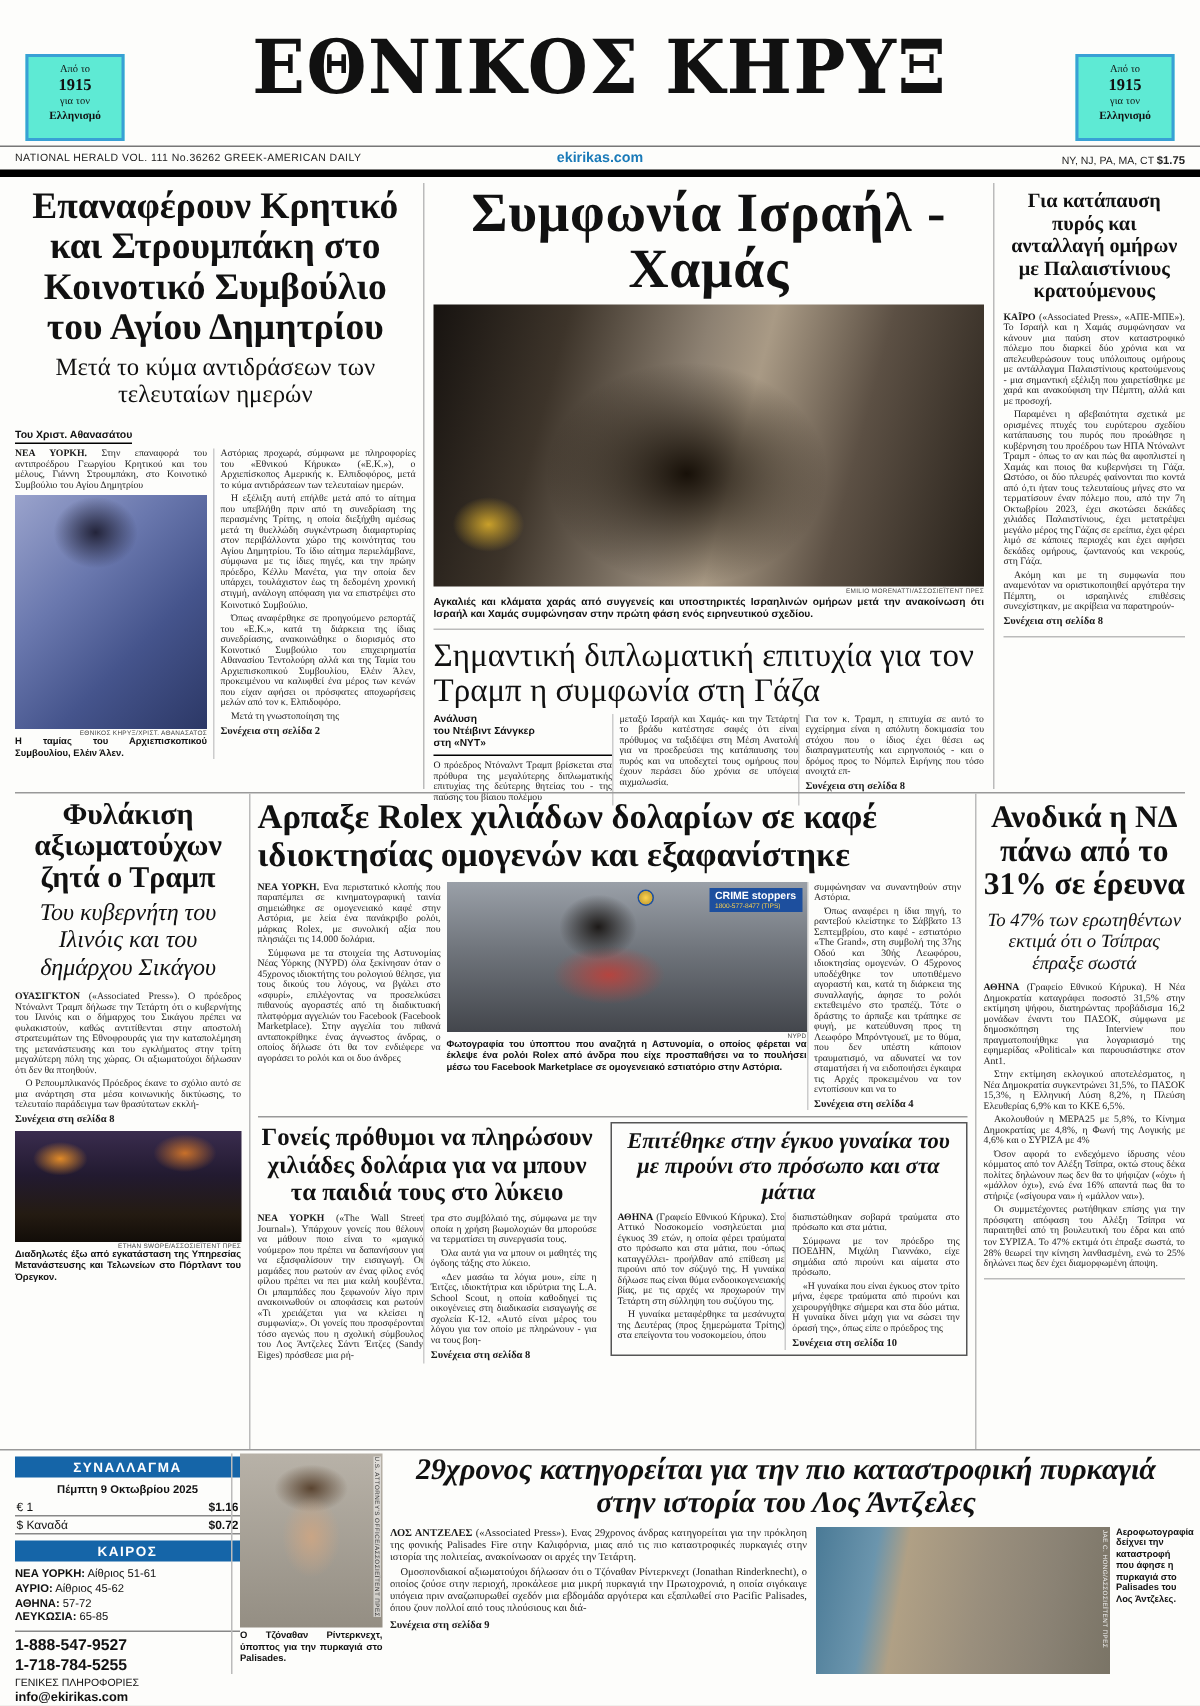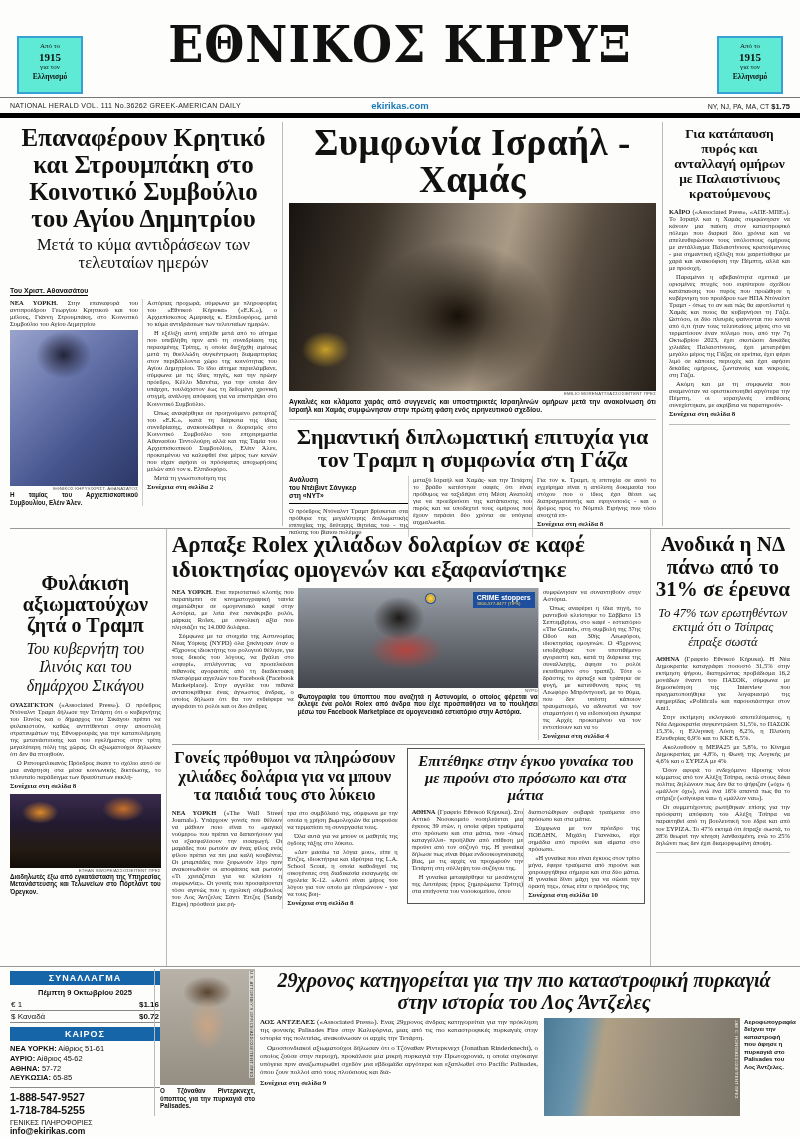--- a/index.html
+++ b/index.html
@@ -49,32 +49,32 @@
   .photo{position:relative;width:100%;}
   #photo-woman{height:156px;margin-top:3px;background:
       radial-gradient(ellipse 40px 34px at 42% 16%, #23243a 0%, rgba(35,36,58,0) 70%),
       linear-gradient(135deg,#9aa3cc 0%,#6a78ae 35%,#45548c 65%,#2c3866 100%);}
   .h-main{font-weight:bold;font-size:37px;line-height:1;text-align:center;margin:2px 0 5px;letter-spacing:.5px;}
   #photo-main{height:188px;background:
       radial-gradient(ellipse 34px 26px at 10% 78%, #c9a02a 0%, rgba(201,160,42,0) 70%),
       radial-gradient(ellipse 120px 95px at 46% 60%, #171008 0%, rgba(23,16,8,0) 78%),
       linear-gradient(105deg,#171310 0%,#3d342a 22%,#8d8172 45%,#a99a85 55%,#5c5044 74%,#262019 100%);}
   .cap-main{margin-top:2px;font-size:6.8px;}
-  .h-analysis{font-weight:bold;font-size:22px;line-height:1.05;text-align:center;margin:5px 0 4px;
+  .h-analysis{font-weight:normal;font-size:22px;line-height:1.05;margin:5px 0 4px;
               border-top:1px solid #bbb;padding-top:5px;}
   #analysis-cols{display:flex;}
   #analysis-cols .ac{width:119px;}
   #analysis-cols .ac + .ac{border-left:1px solid #ccc;padding-left:4px;}
   .an-byline{font-family:"Liberation Sans",sans-serif;font-weight:bold;font-size:6.8px;line-height:1.25;
              border-bottom:1px solid #000;margin-bottom:3px;padding-bottom:2px;}
   .sh-side{font-weight:bold;font-size:13.5px;line-height:1.12;text-align:center;margin:4px 0 6px;}
   #colC .bt{border-bottom:1px solid #bbb;padding-bottom:5px;}
   
   #row2{position:absolute;top:528px;left:10px;width:780px;height:437px;display:flex;border-top:1px solid #999;}
-  #colL{width:156px;padding-right:5px;margin-top:40px;}
+  #colL{width:156px;padding-right:5px;}
   #colM{width:474px;border-left:1px solid #bbb;padding:0 5px;}
   #colR{width:139px;border-left:1px solid #bbb;padding-left:5px;}
   .h-jail{font-weight:bold;font-size:20px;line-height:1.05;text-align:center;margin:4px 0 4px;}
   .sh-jail{font-style:italic;font-size:16px;line-height:1.15;text-align:center;margin:0 0 6px;}
   #photo-protest{height:74px;margin-top:3px;background:
       radial-gradient(ellipse 26px 16px at 20% 25%, #e08a28 0%, rgba(224,138,40,0) 70%),
       radial-gradient(ellipse 30px 18px at 75% 20%, #c8702a 0%, rgba(200,112,42,0) 70%),
       linear-gradient(180deg,#3a2c4e 0%,#221a30 40%,#241b12 75%,#120d08 100%);}
   .h-rolex{font-weight:bold;font-size:23px;line-height:1.1;margin:3px 0 5px;}
   #rolex-cols{display:flex;}

